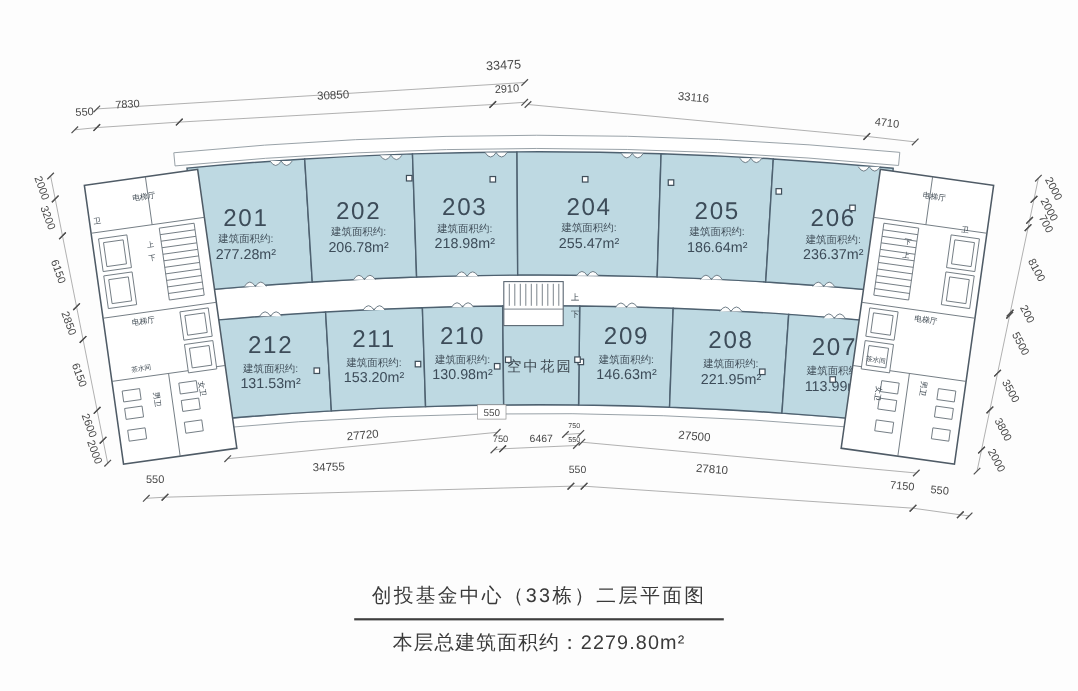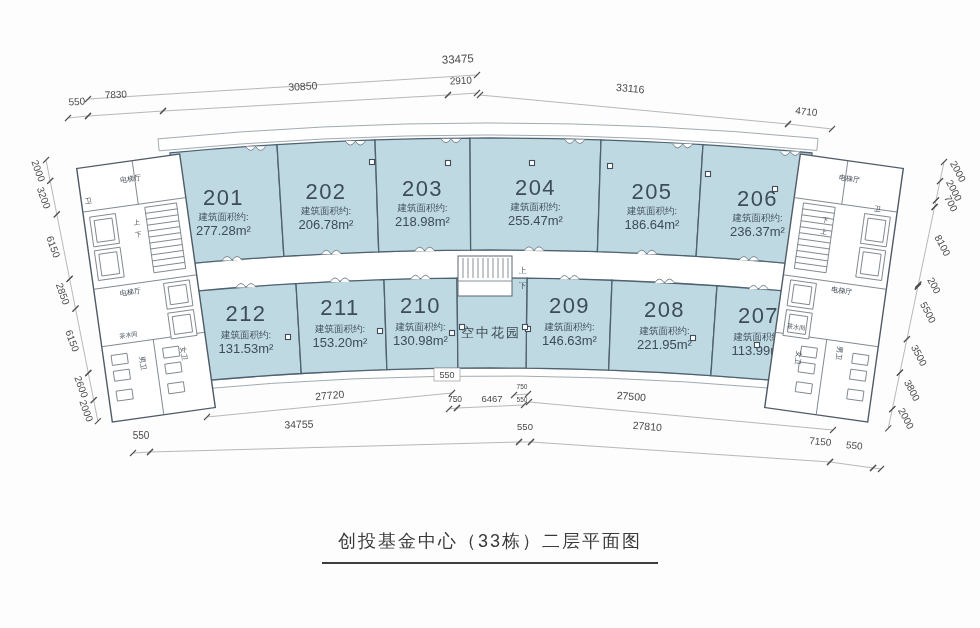--- a/index.html
+++ b/index.html
@@ -388,14 +388,15 @@
         <text x="299" y="428" class="dimtext" font-size="10.5" text-anchor="middle" transform="rotate(-2 299 428)">34755</text>
         <text x="525" y="430" class="dimtext" font-size="9.5" text-anchor="middle">550</text>
         <text x="647" y="430" class="dimtext" font-size="10.5" text-anchor="middle" transform="rotate(4.5 647 430)">27810</text>
         <text x="820" y="445" class="dimtext" font-size="10" text-anchor="middle" transform="rotate(5 820 445)">7150</text>
         <text x="854" y="449" class="dimtext" font-size="10" text-anchor="middle" transform="rotate(5 854 449)">550</text>
       </g>
     </svg>
   <div class="title-block">
     <div class="title-line1">创投基金中心（33栋）二层平面图</div>
     <div class="title-divider"></div>
+    <div class="title-line2">本层总建筑面积约：2279.80m²</div>
   </div>
 </div>
 
 </body></html>

